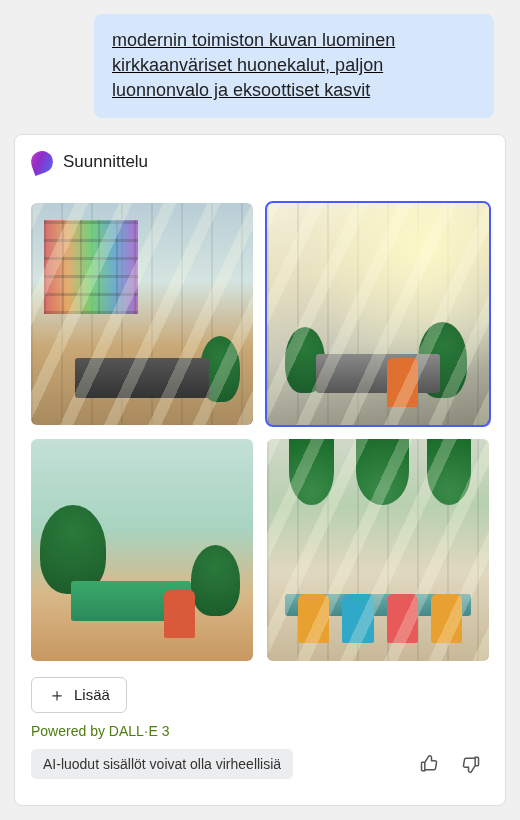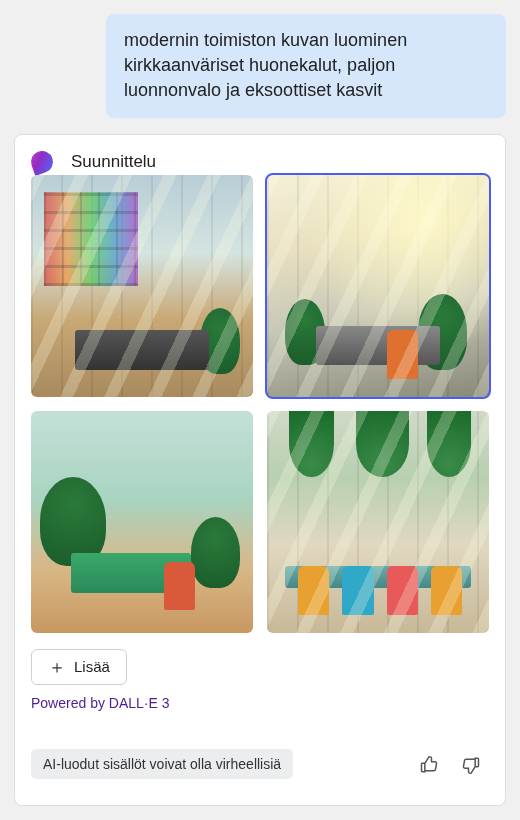--- a/index.html
+++ b/index.html
@@ -6,23 +6,24 @@
   body {
     font-family: 'Segoe UI', Arial, sans-serif;
     background: #f0f0f0;
     width: 520px;
     height: 820px;
     overflow: hidden;
     display: flex;
     flex-direction: column;
   }
   .chat-area {
-    padding: 14px 14px 10px 14px;
+    padding: 14px 26px 10px 14px;
     display: flex;
     justify-content: flex-end;
+    text-decoration: underline;
   }
   .user-bubble {
     background: #d6e6fb;
     border-radius: 8px;
     padding: 14px 18px;
     max-width: 400px;
     font-size: 18px;
     line-height: 1.4;
     color: #222;
   }
@@ -32,22 +33,22 @@
     border: 1px solid #ddd;
     border-radius: 8px;
     padding: 16px 16px 14px 16px;
     flex: 1;
     display: flex;
     flex-direction: column;
   }
   .card-header {
     display: flex;
     align-items: center;
-    gap: 18px;
-    margin-bottom: 2px;
+    gap: 10px;
+    margin-bottom: 30px;
   }
   .app-icon {
     width: 22px; height: 22px;
     background: linear-gradient(135deg, #c63bc9 0%, #8e2ec7 40%, #4b6cf5 100%);
     border-radius: 50% 50% 50% 0;
     transform: rotate(-20deg);
   }
   .app-name { font-size: 17px; color: #222; font-weight: 400; }
   .badge {
     background: #eceff3;
@@ -143,27 +144,26 @@
     gap: 8px;
     border: 1px solid #d0d0d0;
     background: #fff;
     border-radius: 6px;
     padding: 8px 16px;
     font-size: 15px;
     color: #222;
     cursor: pointer;
   }
   .plus { font-size: 18px; line-height: 1; color: #333; }
-  .power-line { font-size: 14px; color: #4c1d95; margin-bottom: 10px; }
+  .power-line { font-size: 14px; color: #4d7c0f; margin-bottom: 10px; }
   .footer-row {
     display: flex;
-    align-items: flex-end;
+    align-items: center;
     justify-content: space-between;
     gap: 27px;
-    margin-top: 28px;
   }
   .disclaimer {
     background: #ecedef;
     border-radius: 5px;
     padding: 7px 12px;
     font-size: 14px;
     color: #333;
   }
   .feedback {
     display: flex;

